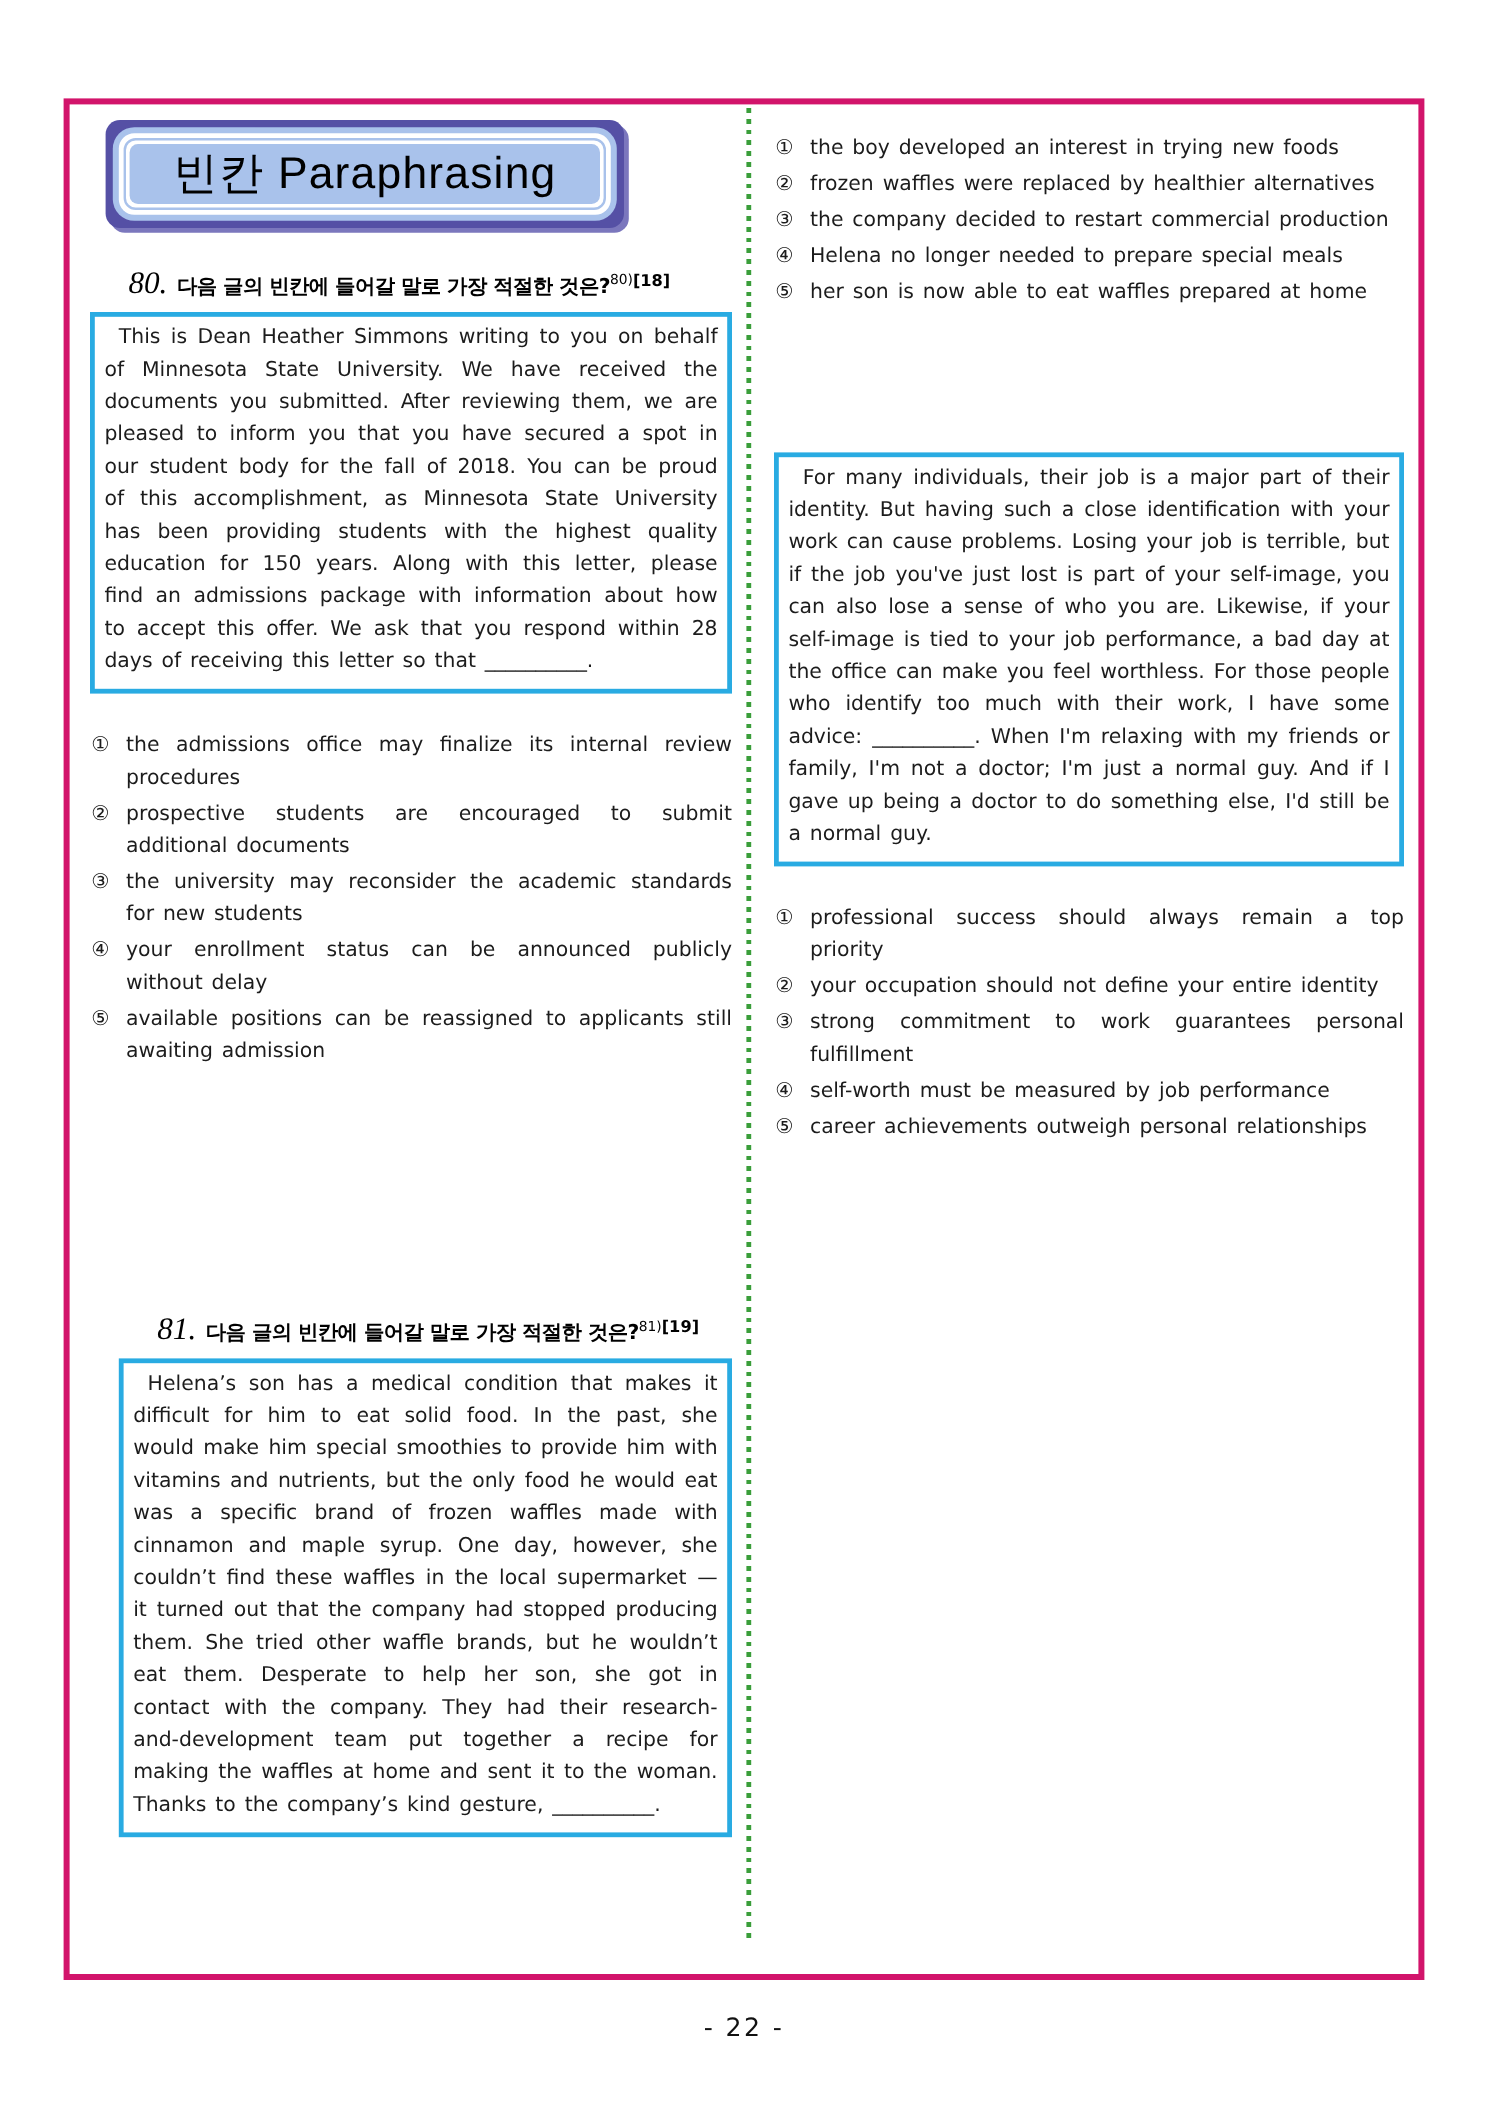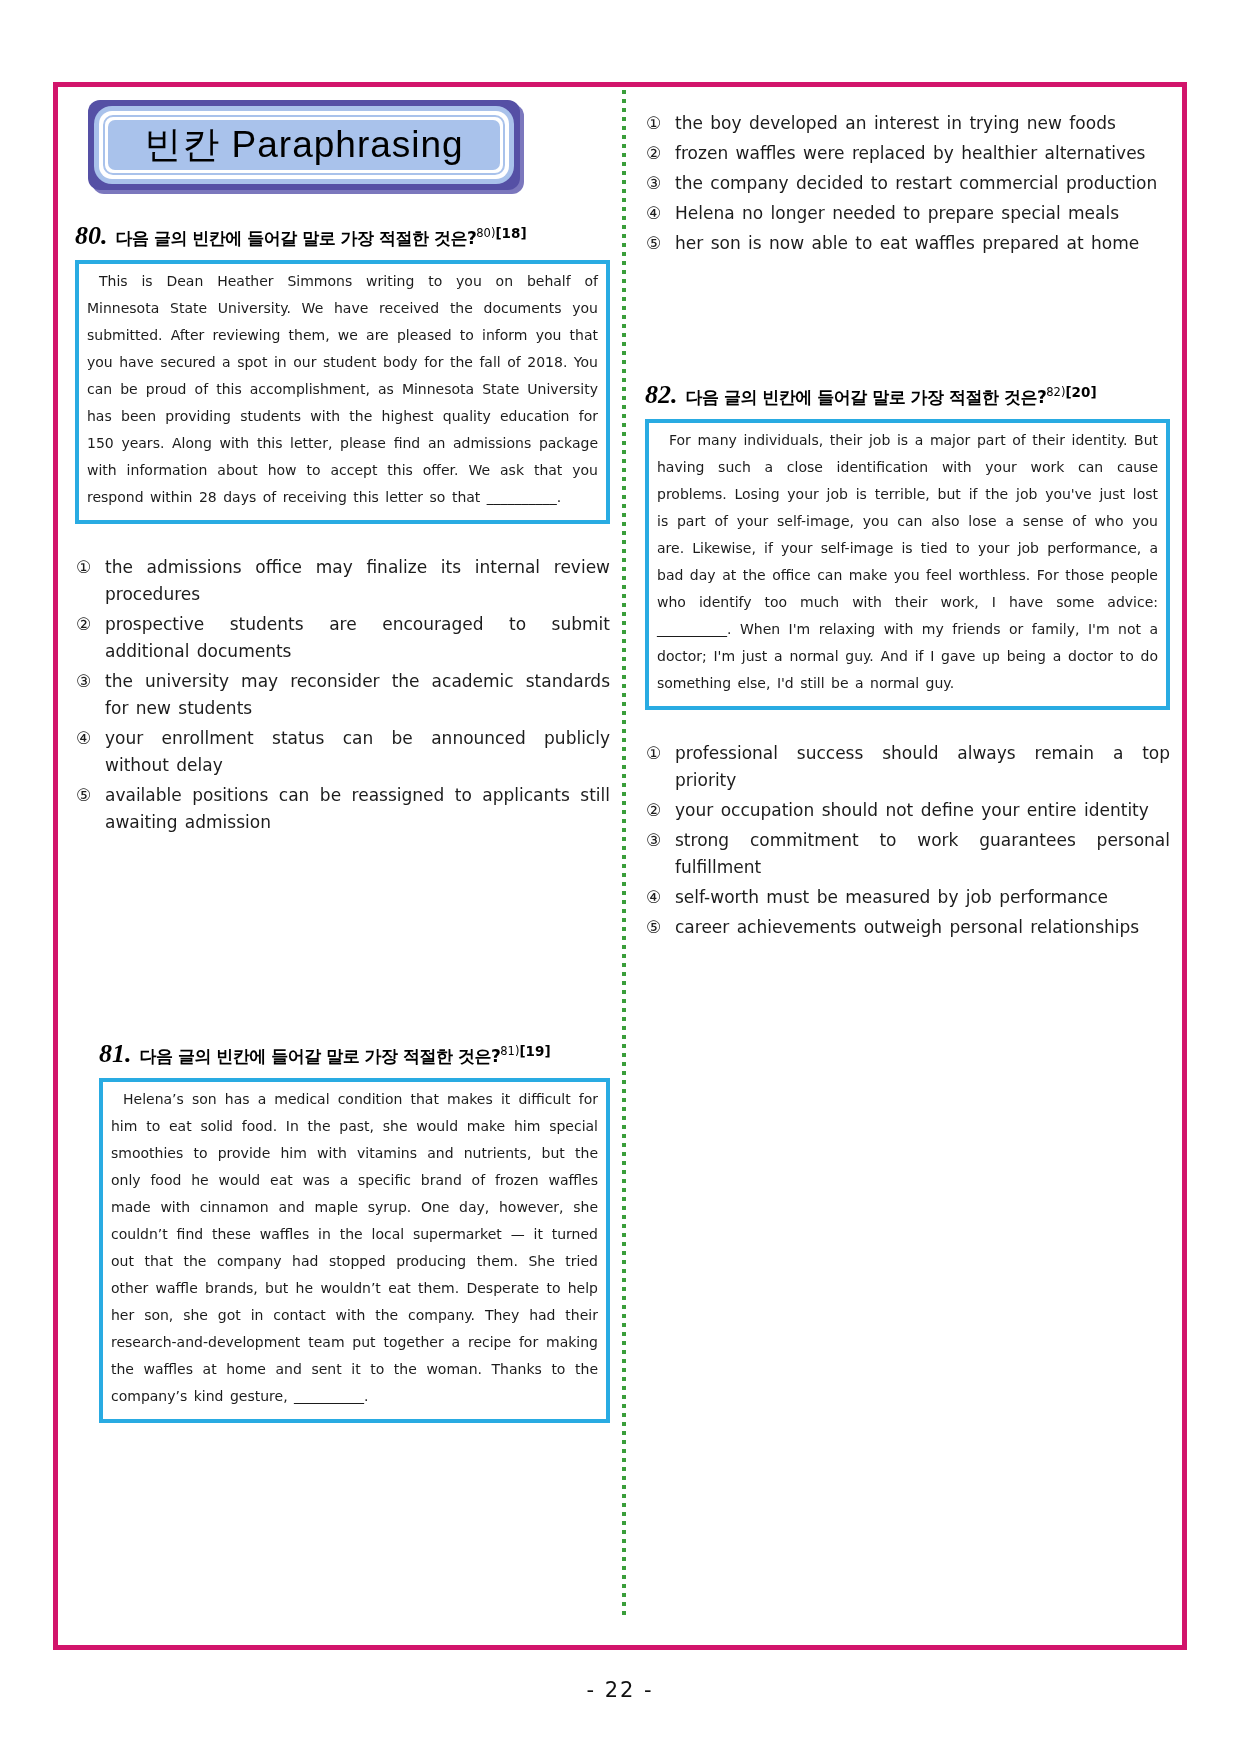--- a/index.html
+++ b/index.html
@@ -24,29 +24,29 @@
   
   .divider{
     position:absolute;left:622px;top:90px;width:4px;height:1525px;
     background:repeating-linear-gradient(to bottom,#3a9e3a 0px,#3a9e3a 4px,transparent 4px,transparent 9px);
   }
   .col{position:absolute;box-sizing:border-box;}
   .col-left{left:75px;top:218px;width:535px;}
   .col-right{left:645px;top:110px;width:525px;}
   
   .q-header{color:#000;margin:0 0 6px 0;line-height:30px;}
-  .q-num{font-family:"Liberation Serif",serif;font-style:italic;font-weight:700;
-         font-size:26px;margin-right:8px;}
+  .q-num{font-family:"Liberation Serif",serif;font-style:italic;font-weight:400;
+         font-size:26px;margin-right:8px;margin-left:32px;}
   .q-prompt{font-size:17px;font-weight:700;letter-spacing:-0.5px;}
   .q-foot{font-size:11.5px;font-weight:400;vertical-align:7px;}
   .q-ref{font-size:13.5px;font-weight:700;vertical-align:6px;}
   
   .passage-box{border:4px solid #29abe2;padding:4px 8px 9px 8px;box-sizing:border-box;}
   .passage{
-    margin:0;font-size:14px;line-height:27px;text-align:justify;
+    margin:0;font-size:17px;line-height:27px;text-align:justify;
     text-indent:12px;word-spacing:2px;color:#1c1c1c;
   }
   
   .options{list-style:none;margin:30px 0 0 0;padding:0;}
   .option{
     position:relative;padding-left:30px;margin-bottom:3px;
     font-size:17px;line-height:27px;text-align:justify;word-spacing:2px;
   }
   .option .marker{position:absolute;left:1px;top:0;font-size:17px;}
   
@@ -142,23 +142,20 @@
       <span class="marker">④</span>
       <span class="opt-text">Helena no longer needed to prepare special meals</span>
     </li>
     <li class="option">
       <span class="marker">⑤</span>
       <span class="opt-text">her son is now able to eat waffles prepared at home</span>
     </li>
   </ol>
 
   <div class="q82-block">
-    <div class="q-header">
-      <span class="q-num">82.</span><span class="q-prompt">다음 글의 빈칸에 들어갈 말로 가장 적절한 것은?</span><span class="q-foot">82)</span><span class="q-ref">[20]</span>
-    </div>
     <div class="passage-box">
       <p class="passage">For many individuals, their job is a major part of their identity. But having such a close identification with your work can cause problems. Losing your job is terrible, but if the job you've just lost is part of your self-image, you can also lose a sense of who you are. Likewise, if your self-image is tied to your job performance, a bad day at the office can make you feel worthless. For those people who identify too much with their work, I have some advice: __________. When I'm relaxing with my friends or family, I'm not a doctor; I'm just a normal guy. And if I gave up being a doctor to do something else, I'd still be a normal guy.</p>
     </div>
     <ol class="options">
       <li class="option">
         <span class="marker">①</span>
         <span class="opt-text">professional success should always remain a top priority</span>
       </li>
       <li class="option">
         <span class="marker">②</span>

